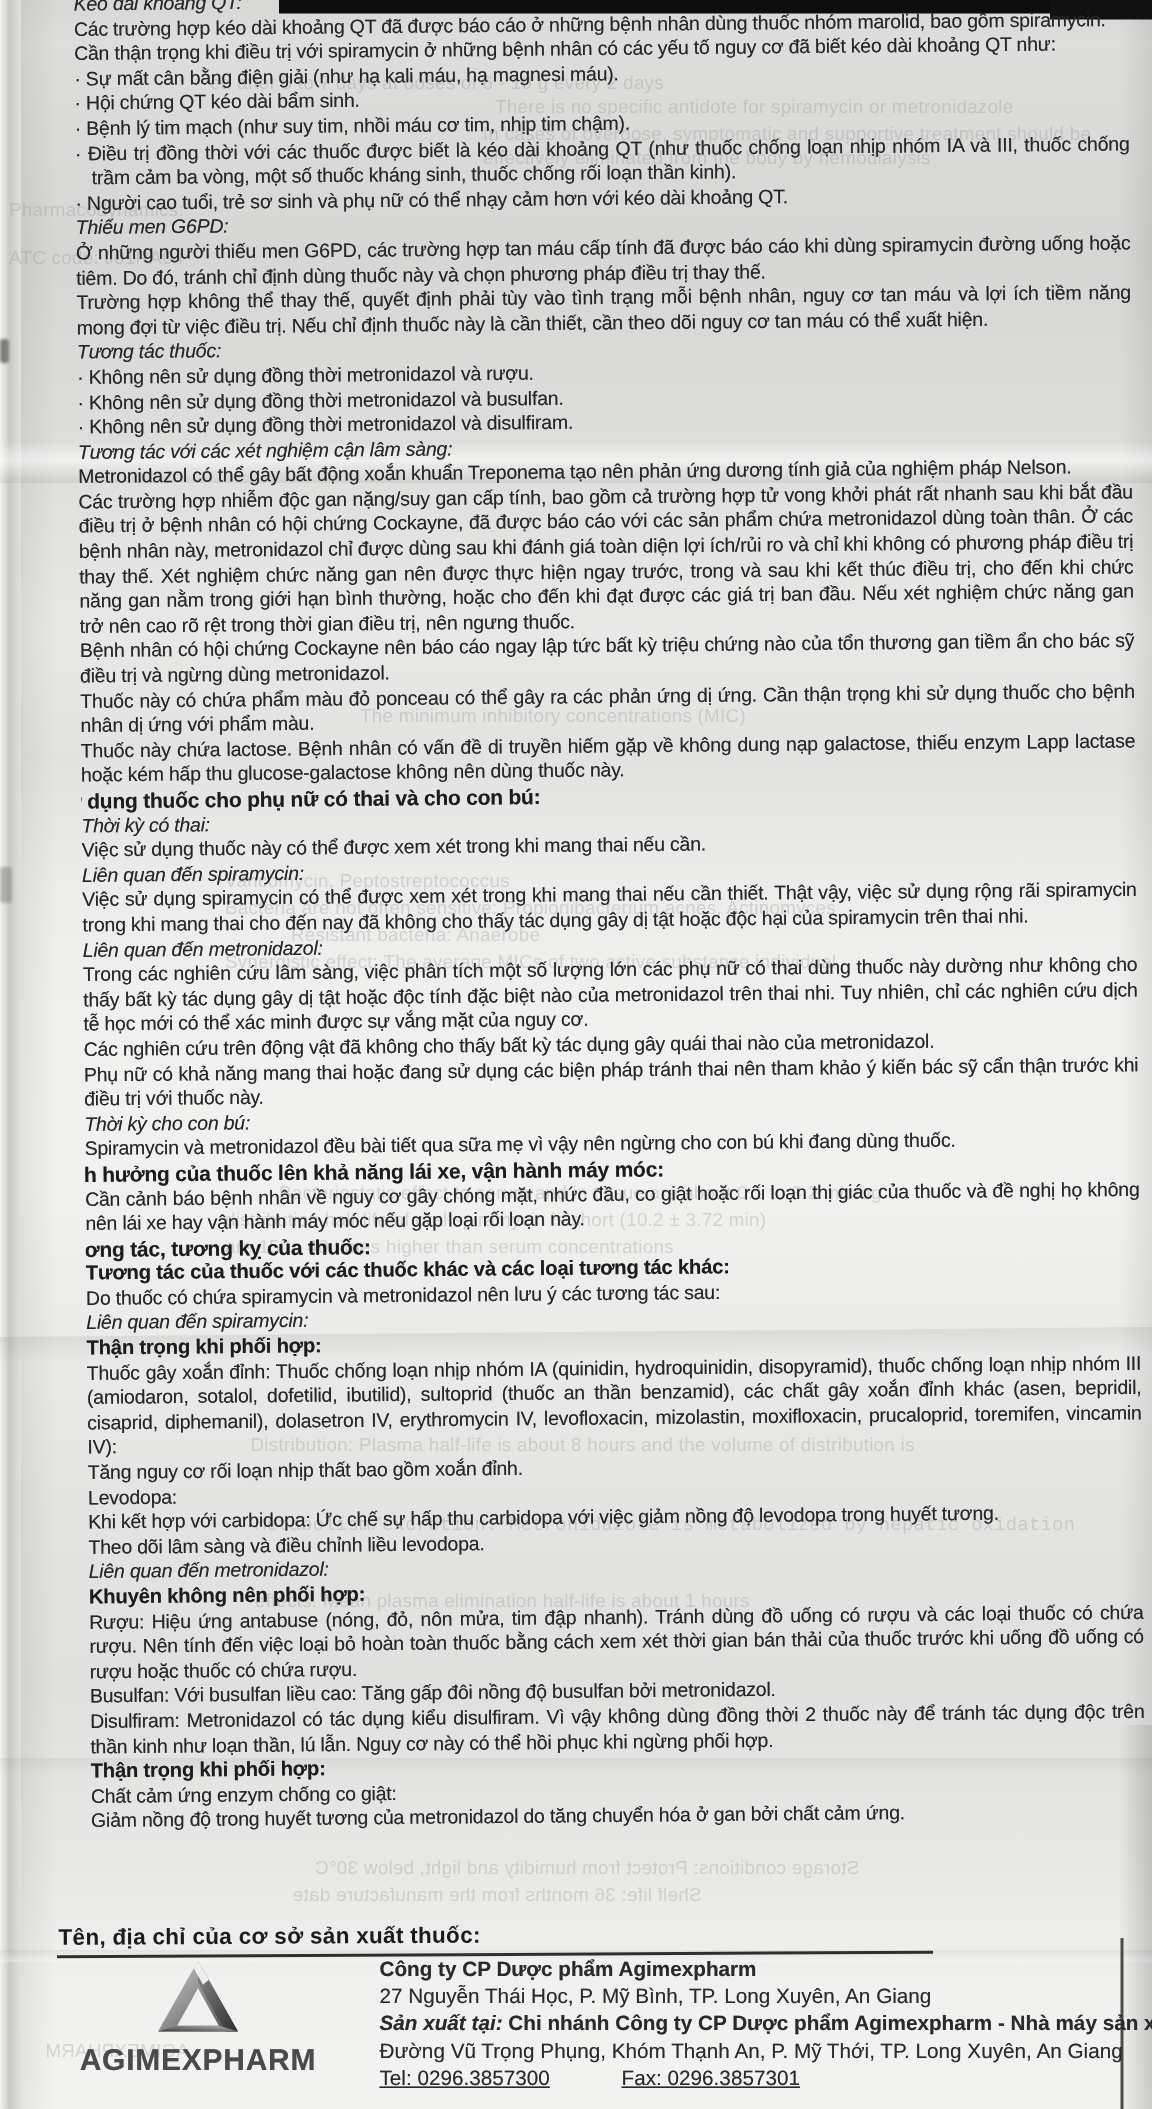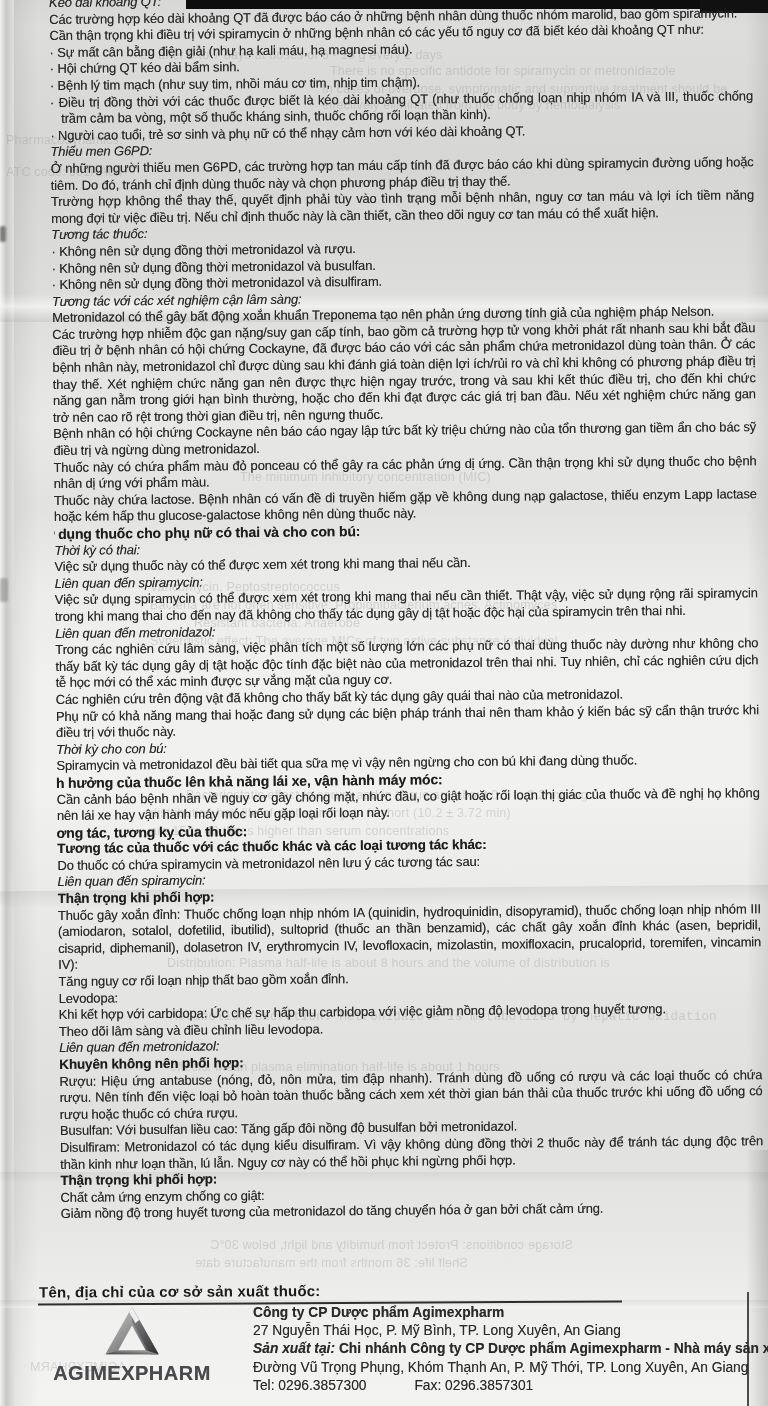--- a/index.html
+++ b/index.html
@@ -53,21 +53,21 @@
   .footer-heading{margin-left:39px;font-weight:bold;font-size:15px;color:#1b1b1b;
                   letter-spacing:.2px;transform:rotate(-.3deg);}
   .footer-rule{margin:3px 6px 0 38px;border-top:2.5px solid #2e2e2c;transform:rotate(-.3deg);}
   .logo-block{position:absolute;left:52px;top:24px;width:160px;text-align:center;}
   .logo-text{font-weight:bold;font-size:20px;color:#4a4a4e;letter-spacing:.5px;margin-top:2px;
              text-shadow:0 0 .4px rgba(60,60,64,.6);}
   .mfr-text{position:absolute;left:253px;top:22px;width:560px;font-size:13.8px;line-height:18.2px;
             color:#2a2a2a;white-space:nowrap;text-shadow:0 0 .4px rgba(45,45,45,.5);}
   .mfr-text .b{font-weight:bold;}
   .mfr-text .it{font-style:italic;font-weight:bold;}
-  .telfax span{display:inline-block;}
+  .telfax span{display:inline-block;text-decoration:underline;}
   .telfax span + span{margin-left:44px;}
 </style>
 </head>
 <body>
 
 <div class="scan">
 
   <div class="edge-left"></div>
   <div class="bar-top"></div>
   <div class="bar-top2"></div>
@@ -80,21 +80,21 @@
   <div class="fold-right"></div>
   <div class="fold-line-right"></div>
 
   <div class="ghost-layer">
       <div class="ghost" style="left: 140px; top: 48px;">ed after 5 to 7 days at doses of 6 - 10 g every 2 days</div>
       <div class="ghost" style="left: 322px; top: 82px;">In cases of overdose, symptomatic and supportive treatment should be</div>
       <div class="ghost" style="left: 330px; top: 64px;">There is no specific antidote for spiramycin or metronidazole</div>
       <div class="ghost" style="left: 322px; top: 98px;">effectively eliminated from the body by hemodialysis</div>
       <div class="ghost" style="left: 6px; top: 133px;">Pharmacodynamics:</div>
       <div class="ghost" style="left: 6px; top: 165px; text-align: center;">ATC code: J01RA04</div>
-      <div class="ghost" style="left: 240px; top: 470px;">The minimum inhibitory concentration (MIC)</div>
+      <div class="ghost" style="left: 240px; top: 470px;">The minimum inhibitory concentrations (MIC)</div>
       <div class="ghost" style="left: 150px; top: 580px;">Vancomycin, Peptostreptococcus</div>
       <div class="ghost" style="left: 150px; top: 598px;">Bacteria are not often sensitive: Propionibacterium acnes, Actinomyces</div>
       <div class="ghost" style="left: 150px; top: 616px; margin-left: 44px;">Resistant bacteria: Anaerobe</div>
       <div class="ghost" style="left: 150px; top: 634px;">Synergistic effect: The average MICs of two active substance individual</div>
       <div class="ghost" style="left: 150px; top: 788px; margin-left: 36px;">Bacteriostatic effect to serum and in tissue are about 0.1 to 3.2 microg</div>
       <div class="ghost" style="left: 150px; top: 806px;">distribution half-life of oral spiramycin is short (10.2 ± 3.72 min)</div>
       <div class="ghost" style="left: 150px; top: 824px;">are 15 to 40 times higher than serum concentrations</div>
       <div class="ghost" style="left: 167px; top: 956px;">Distribution: Plasma half-life is about 8 hours and the volume of distribution is</div>
       <div class="ghost" style="left: 170px; top: 1010px; font-family: Liberation Mono, monospace;">Metabolism/excretion: Metronidazole is metabolized by hepatic oxidation</div>
       <div class="ghost" style="left: 170px; top: 1060px;">effects. Mean plasma elimination half-life is about 1 hours</div>

